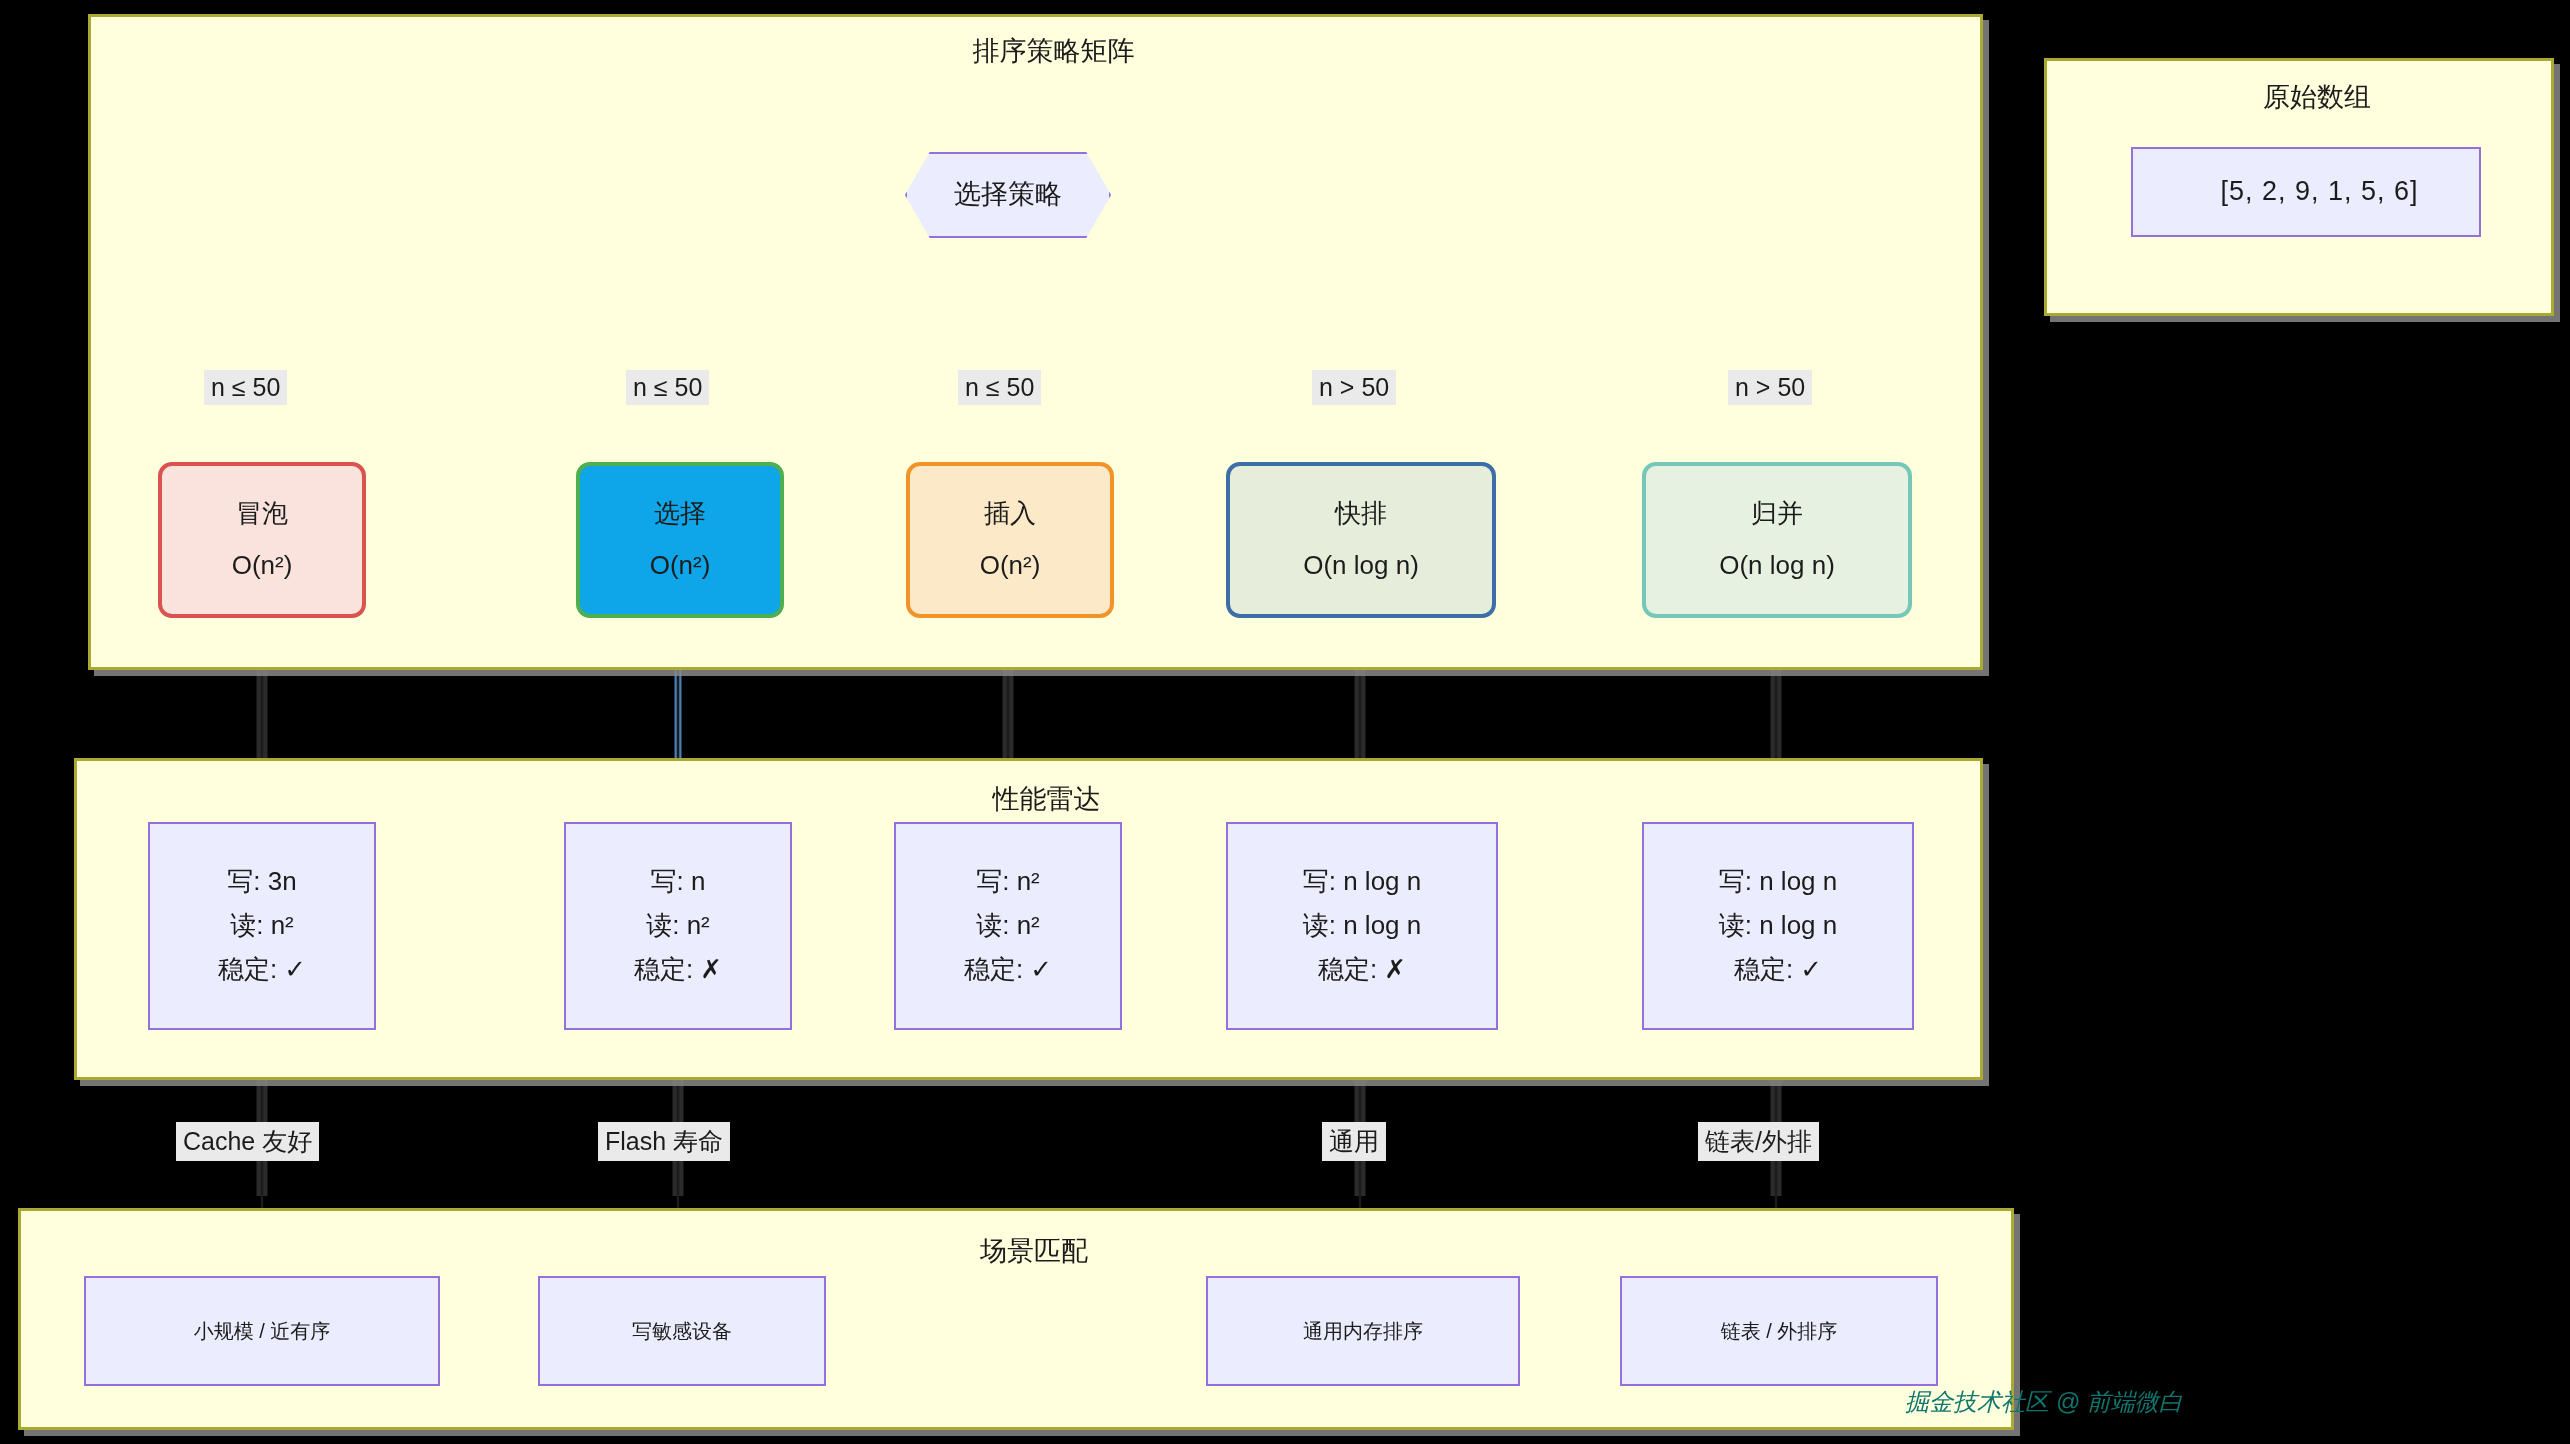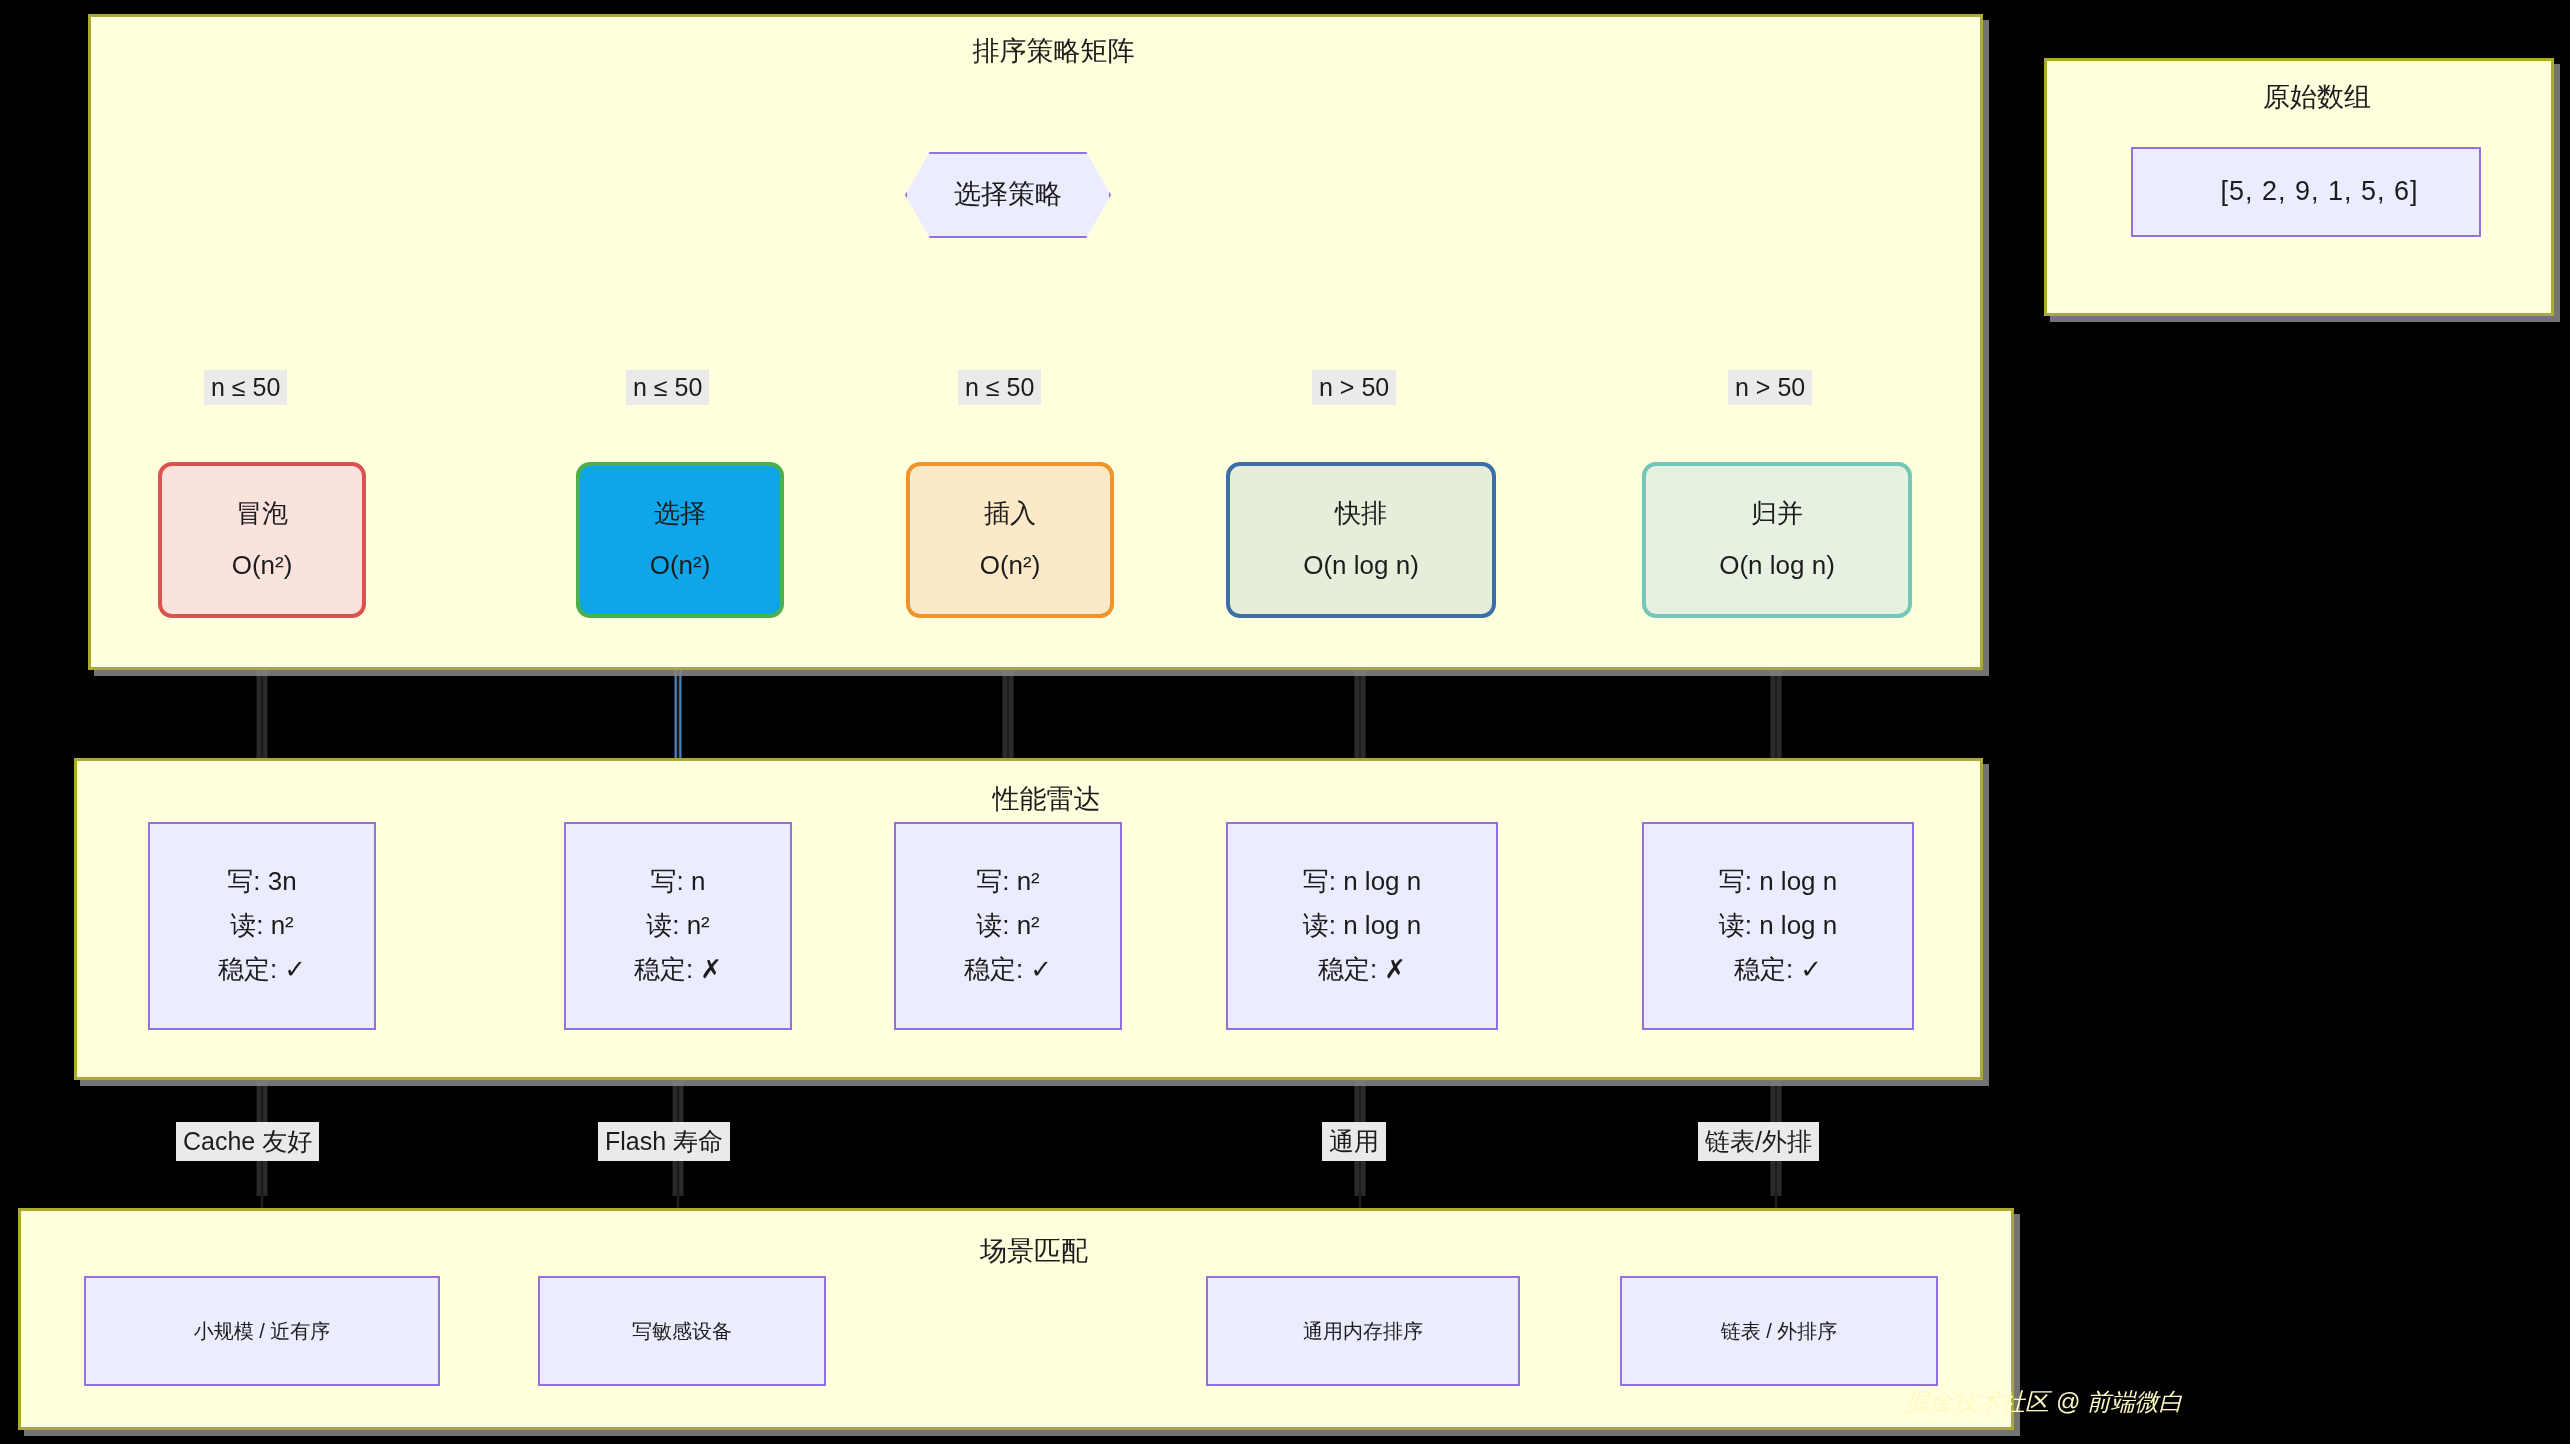--- a/index.html
+++ b/index.html
@@ -57,21 +57,21 @@
 
   
   .elabel{
     position:absolute;background:#eaeaea;color:#1c1c1c;
     font-size:25px;padding:3px 7px;white-space:nowrap;
     z-index:6;
   }
 
   
   #watermark{
-    position:absolute;font-size:24px;color:#fef9c3;
+    position:absolute;font-size:24px;color:#0f766e;
     white-space:nowrap;z-index:9;font-style:italic;
   }
 </style>
 </head>
 <body>
 
 <div id="stage">
 
   <svg id="wires" viewBox="0 0 2570 1444">
     <defs>

